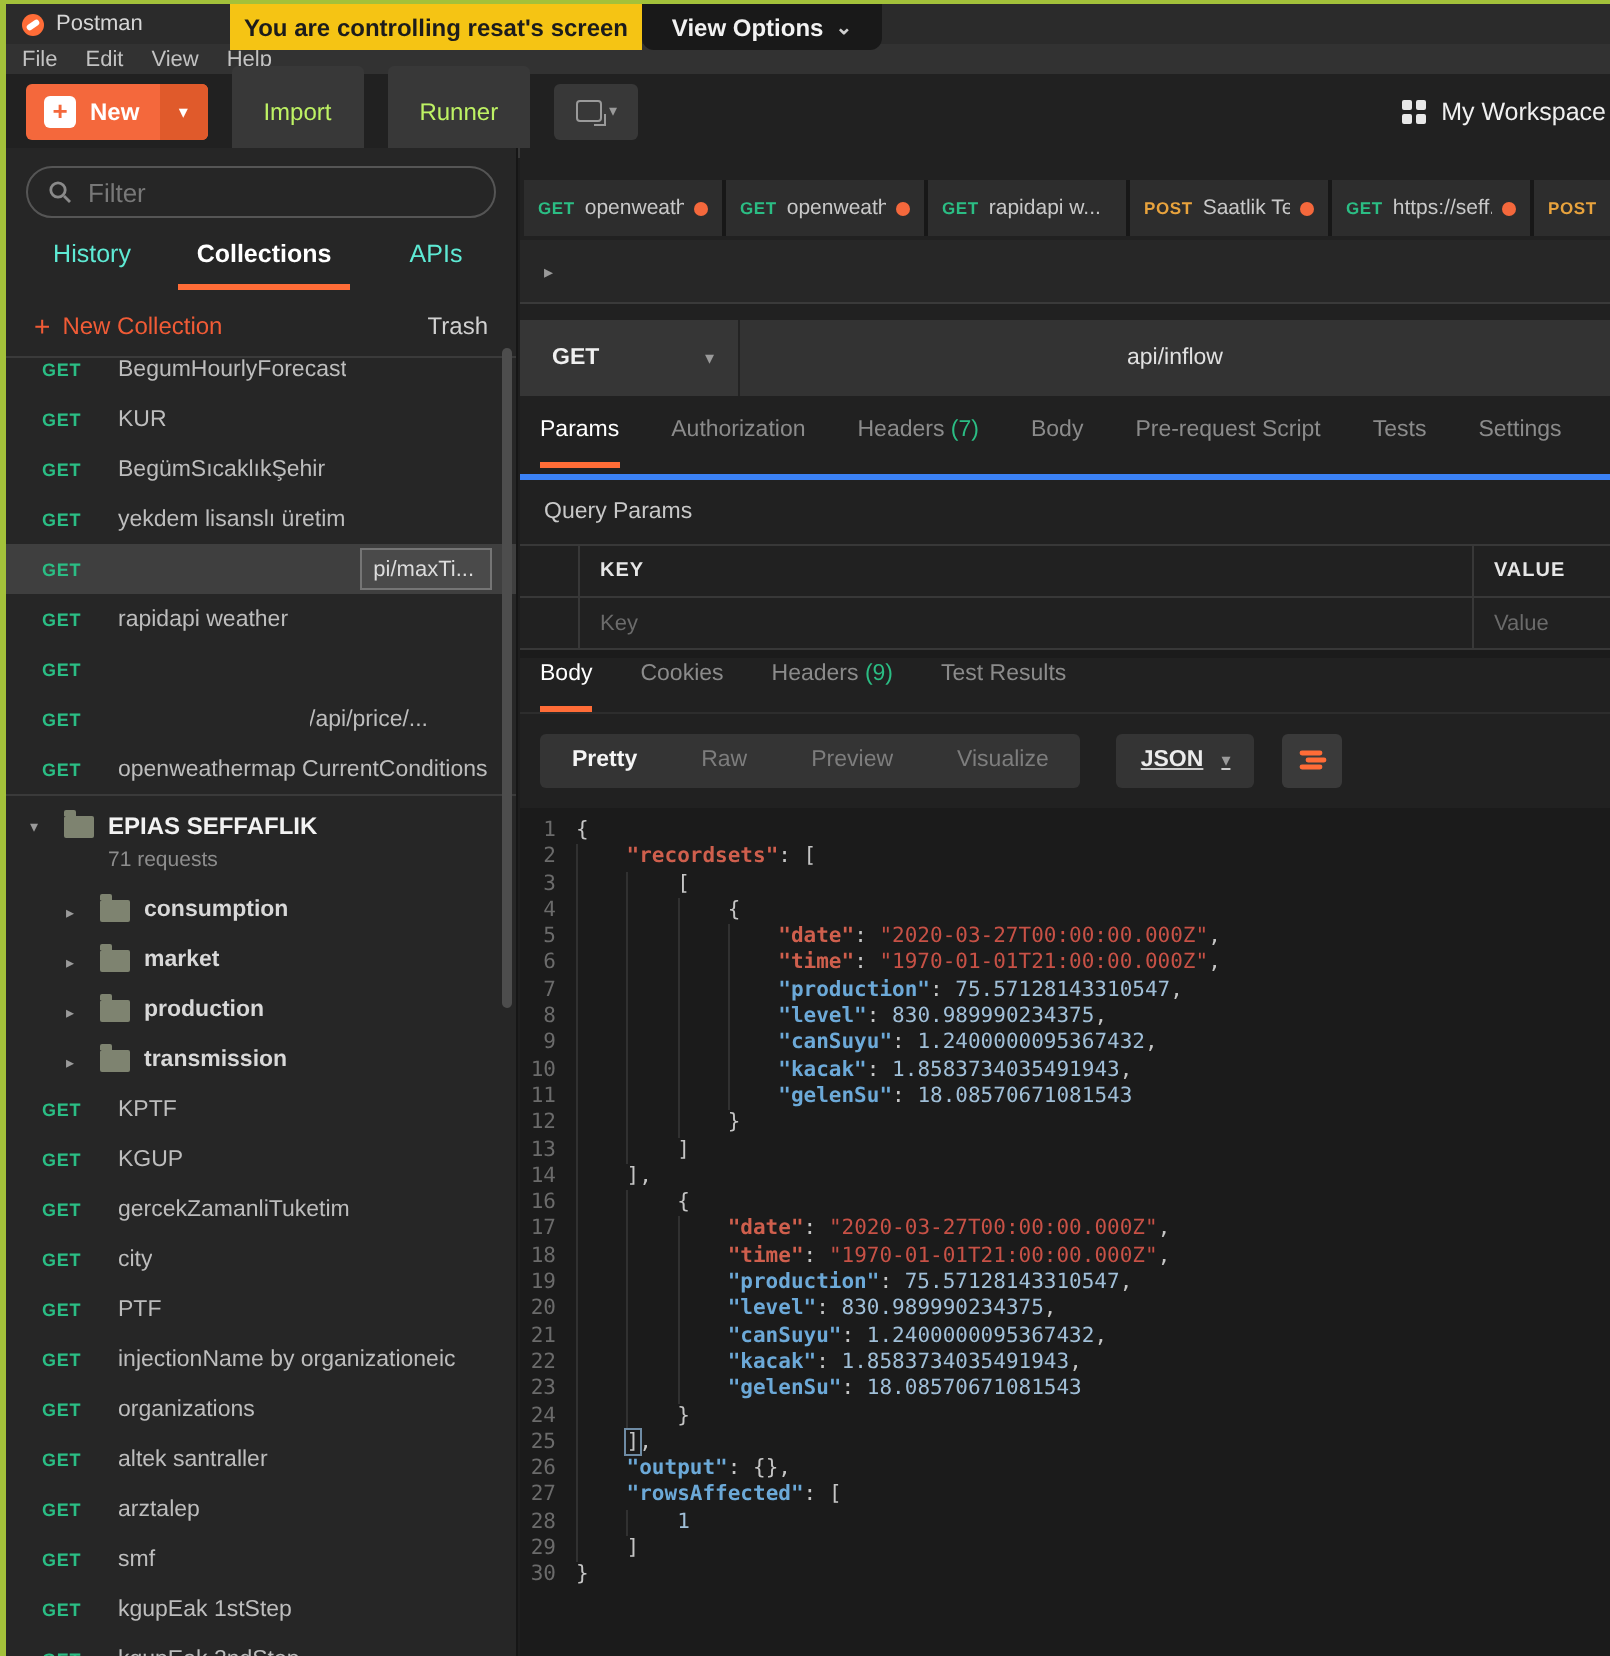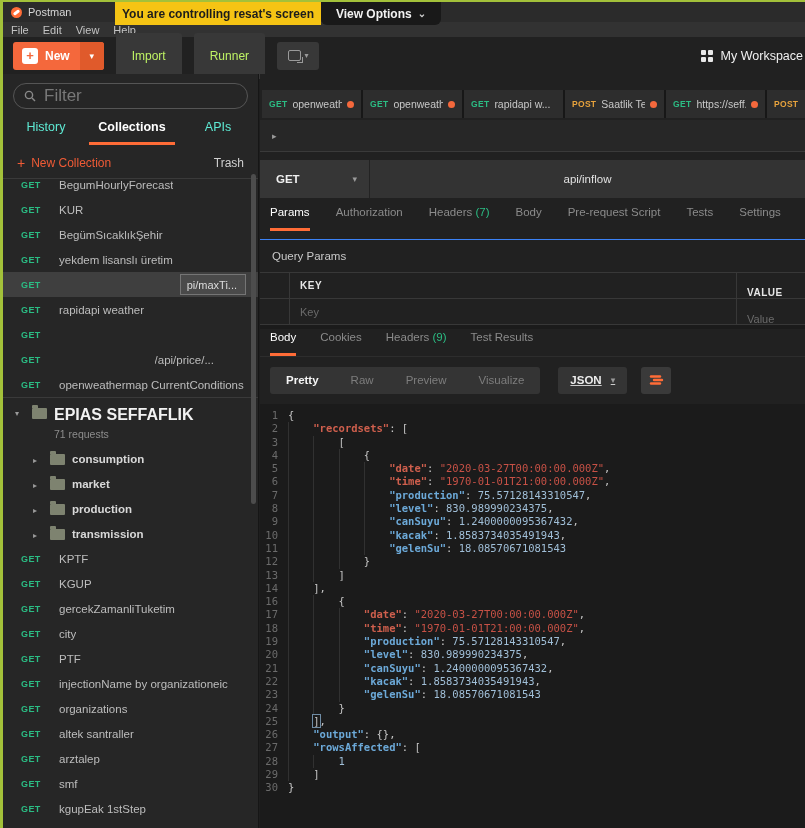--- a/index.html
+++ b/index.html
@@ -31,72 +31,72 @@
   .win-ico::after { content:""; position:absolute; right:-3px; bottom:-3px; width:5px; height:5px; border-right:1.5px solid #9a9a9a; border-bottom:1.5px solid #9a9a9a; }
   .btn-icon .chev { font-size:8px; }
   .workspace { margin-left:auto; display:flex; align-items:center; gap:8px; padding-right:2px; }
   .grid-ico { display:grid; grid-template-columns:5px 5px; grid-template-rows:5px 5px; gap:2px; }
   .grid-ico i { background:#e8e8e8; border-radius:1px; }
   .workspace .wlabel { color:#f0f0f0; font-size:12.5px; white-space:nowrap; }
   
   .sidebar { position:absolute; top:72px; left:0; width:256px; bottom:0; background:#262626; border-right:1px solid #161616; overflow:hidden; }
   .filter-wrap { margin:9px 10px 6px 10px; height:26px; border:1px solid #555; border-radius:13px; display:flex; align-items:center; padding:0 10px; gap:8px; }
   .filter-wrap svg { flex:none; }
-  .filter-input { background:transparent; border:none; outline:none; color:#aaa; font-size:17px; width:100%; font-family:"Liberation Sans",sans-serif; }
+  .filter-input { background:transparent; border:none; outline:none; color:#aaa; font-size:13px; width:100%; font-family:"Liberation Sans",sans-serif; }
   .filter-input::placeholder { color:#787878; }
   .side-tabs { display:flex; justify-content:space-around; align-items:flex-end; height:30px; margin-top:4px; }
   .side-tab { font-size:12.5px; color:#5eead4; padding-bottom:8px; border-bottom:3px solid transparent; min-width:86px; text-align:center; }
   .side-tab.active { color:#fff; font-weight:bold; border-bottom-color:#ff6c37; }
   .newcoll-row { display:flex; align-items:center; height:32px; padding:0 14px; border-bottom:1px solid #3a3a3a; margin-top:2px; }
   .newcoll { color:#f05b36; font-size:12px; display:flex; gap:6px; align-items:center; }
   .newcoll .pl { font-size:14px; }
   .trash { margin-left:auto; color:#d0d0d0; font-size:12px; }
   .side-list { position:absolute; top:98px; left:0; right:0; bottom:0; overflow:hidden; }
   .side-row { height:25px; display:flex; align-items:center; padding-left:18px; position:relative; }
   .side-row.selected { background:#3f3f3f; }
   .badge-get { color:#2bbd84; font-size:9px; font-weight:bold; width:38px; letter-spacing:.4px; flex:none; }
   .side-name { color:#bdbdbd; font-size:11.5px; white-space:nowrap; overflow:hidden; }
   .side-name.right { margin-left:auto; padding-right:44px; }
   .overlay { position:absolute; right:12px; top:2px; height:21px; background:#4a4a4a; border:1px solid #757575; color:#dcdcdc; font-size:11px; display:flex; align-items:center; padding:0 8px 0 6px; min-width:62px; }
   .coll-row { border-top:1px solid #3a3a3a; padding:8px 0 6px 12px; display:flex; align-items:flex-start; gap:7px; }
   .caret { color:#9a9a9a; font-size:8px; width:10px; margin-top:3px; flex:none; }
   .folder-ico { width:15px; height:11px; background:#7e8370; border-radius:1px; position:relative; margin-top:2px; flex:none; }
   .folder-ico::before { content:""; position:absolute; top:-3px; left:0; width:6px; height:3px; background:#7e8370; border-radius:1px 1px 0 0; }
-  .coll-name { color:#f2f2f2; font-weight:bold; font-size:16px; }
+  .coll-name { color:#f2f2f2; font-weight:bold; font-size:12px; }
   .coll-meta { color:#8d8d8d; font-size:10.5px; margin-top:4px; }
   .folder-row { height:25px; display:flex; align-items:center; gap:7px; padding-left:30px; }
   .folder-row .fname { color:#d8d8d8; font-size:11.5px; font-weight:bold; }
   .side-scroll { position:absolute; right:2px; top:100px; width:5px; height:330px; background:#4d4d4d; border-radius:3px; }
   
   .main { position:absolute; top:72px; left:257px; right:0; bottom:0; background:#212121; }
   .tabstrip { position:absolute; top:16px; left:2px; right:0; height:28px; display:flex; gap:2px; background:#171717; }
   .rtab { flex:none; width:99px; background:#2d2d2d; display:flex; align-items:center; padding:0 7px; gap:5px; overflow:hidden; }
   .rtab .m { font-size:8.5px; font-weight:bold; flex:none; letter-spacing:.3px; }
   .m.get { color:#2bbd84; } .m.post { color:#e8a33d; }
   .rtab .lbl { font-size:10.5px; color:#c8c8c8; white-space:nowrap; overflow:hidden; flex:1; }
   .rtab .dot { width:7px; height:7px; border-radius:50%; background:#f4683c; flex:none; }
   .doc-title-row { position:absolute; top:46px; left:0; right:0; height:32px; background:#272727; border-bottom:1px solid #3a3a3a; display:flex; align-items:center; }
   .collapse-caret { color:#9a9a9a; font-size:9px; padding-left:12px; width:30px; }
   .doc-title { position:absolute; left:0; right:0; text-align:center; color:#ececec; font-weight:bold; font-size:12.5px; }
   .url-row { position:absolute; top:86px; left:0; right:0; height:38px; display:flex; }
   .method-box { width:110px; background:#363636; border-right:1px solid #232323; display:flex; align-items:center; padding:0 12px 0 16px; }
   .method-box .mv { color:#f0f0f0; font-weight:bold; font-size:11.5px; }
   .method-box .chev { margin-left:auto; color:#9a9a9a; font-size:9px; }
   .url-field { flex:1; background:#333; display:flex; align-items:center; justify-content:center; color:#e0e0e0; font-size:11.5px; }
-  .req-tabs { position:absolute; top:132px; left:0; right:0; height:34px; display:flex; align-items:flex-start; gap:26px; padding-left:10px; border-bottom:1px solid #3b82f6; }
+  .req-tabs { position:absolute; top:132px; left:0; right:0; height:34px; display:flex; align-items:center; gap:26px; padding-left:10px; border-bottom:3px solid #3b82f6; }
   .req-tab { font-size:11.5px; color:#8b8b8b; padding-bottom:10px; border-bottom:3px solid transparent; white-space:nowrap; }
   .req-tab.active { color:#fff; border-bottom-color:#ff6c37; }
   .req-tab .cnt { color:#2bbd84; }
   .query-label { position:absolute; top:176px; left:12px; font-size:11.5px; color:#c9c9c9; }
   .param-table { position:absolute; top:198px; left:0; right:0; height:53px; border-top:1px solid #383838; border-bottom:1px solid #383838; }
   .pt-row { display:flex; height:26px; border-bottom:1px solid #383838; }
   .pt-row:last-child { border-bottom:none; }
   .pt-check { width:30px; border-right:1px solid #383838; flex:none; }
   .pt-key { width:447px; border-right:1px solid #383838; display:flex; align-items:center; padding-left:10px; flex:none; }
-  .pt-val { flex:1; display:flex; align-items:flex-end; padding-left:10px; }
+  .pt-val { flex:1; display:flex; align-items:center; padding-left:10px; }
   .pt-head { font-size:10px; font-weight:bold; color:#e6e6e6; letter-spacing:.5px; }
   .pt-ph { font-size:11px; color:#6b6b6b; }
   .resp-tabs { position:absolute; top:251px; left:0; right:0; height:32px; display:flex; align-items:flex-end; gap:24px; padding-left:10px; border-top:4px solid #1b1b1b; border-bottom:1px solid #2d2d2d; }
   .controls { position:absolute; top:292px; left:10px; right:0; height:28px; display:flex; align-items:center; }
   .vm-group { display:inline-flex; background:#343434; border-radius:3px; height:27px; align-items:center; }
   .vm { font-size:11.5px; color:#7d7d7d; padding:0 16px; }
   .vm.active { color:#f5f5f5; font-weight:bold; }
   .lang-select { margin-left:18px; background:#343434; border-radius:3px; height:27px; display:flex; align-items:center; padding:0 12px; gap:9px;text-decoration:underline; }
   .lang-select .lv { color:#ececec; font-size:11.5px; font-weight:bold; }
   .lang-select .chev { color:#9a9a9a; font-size:9px; }

